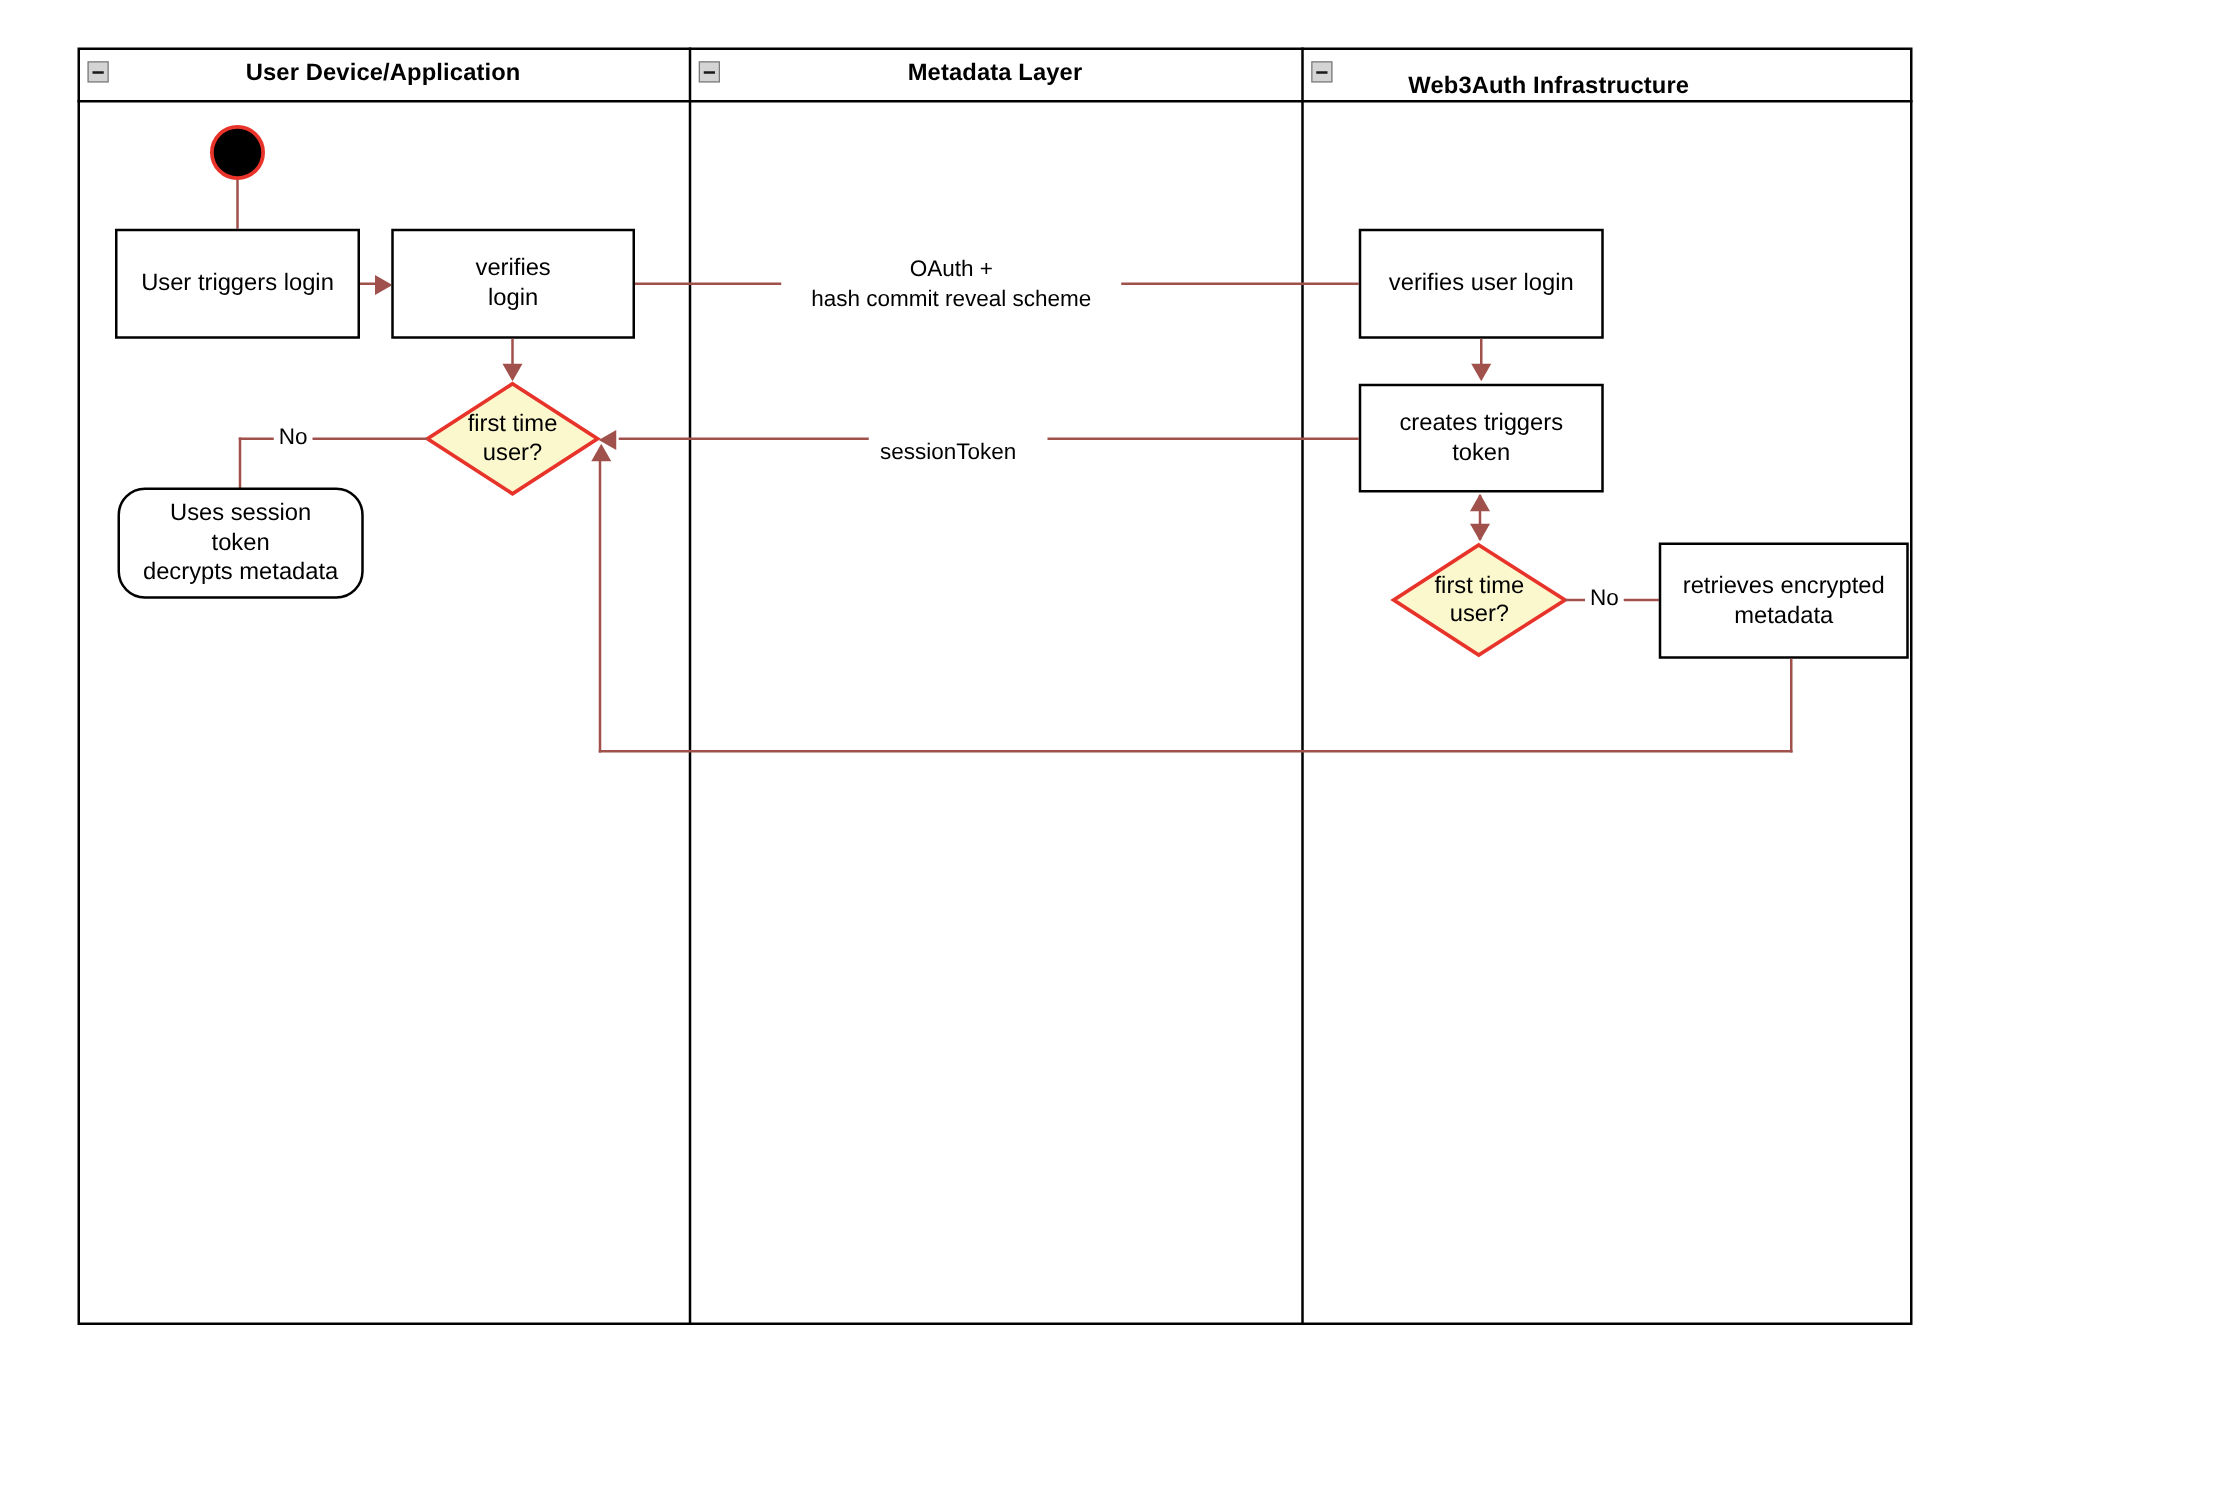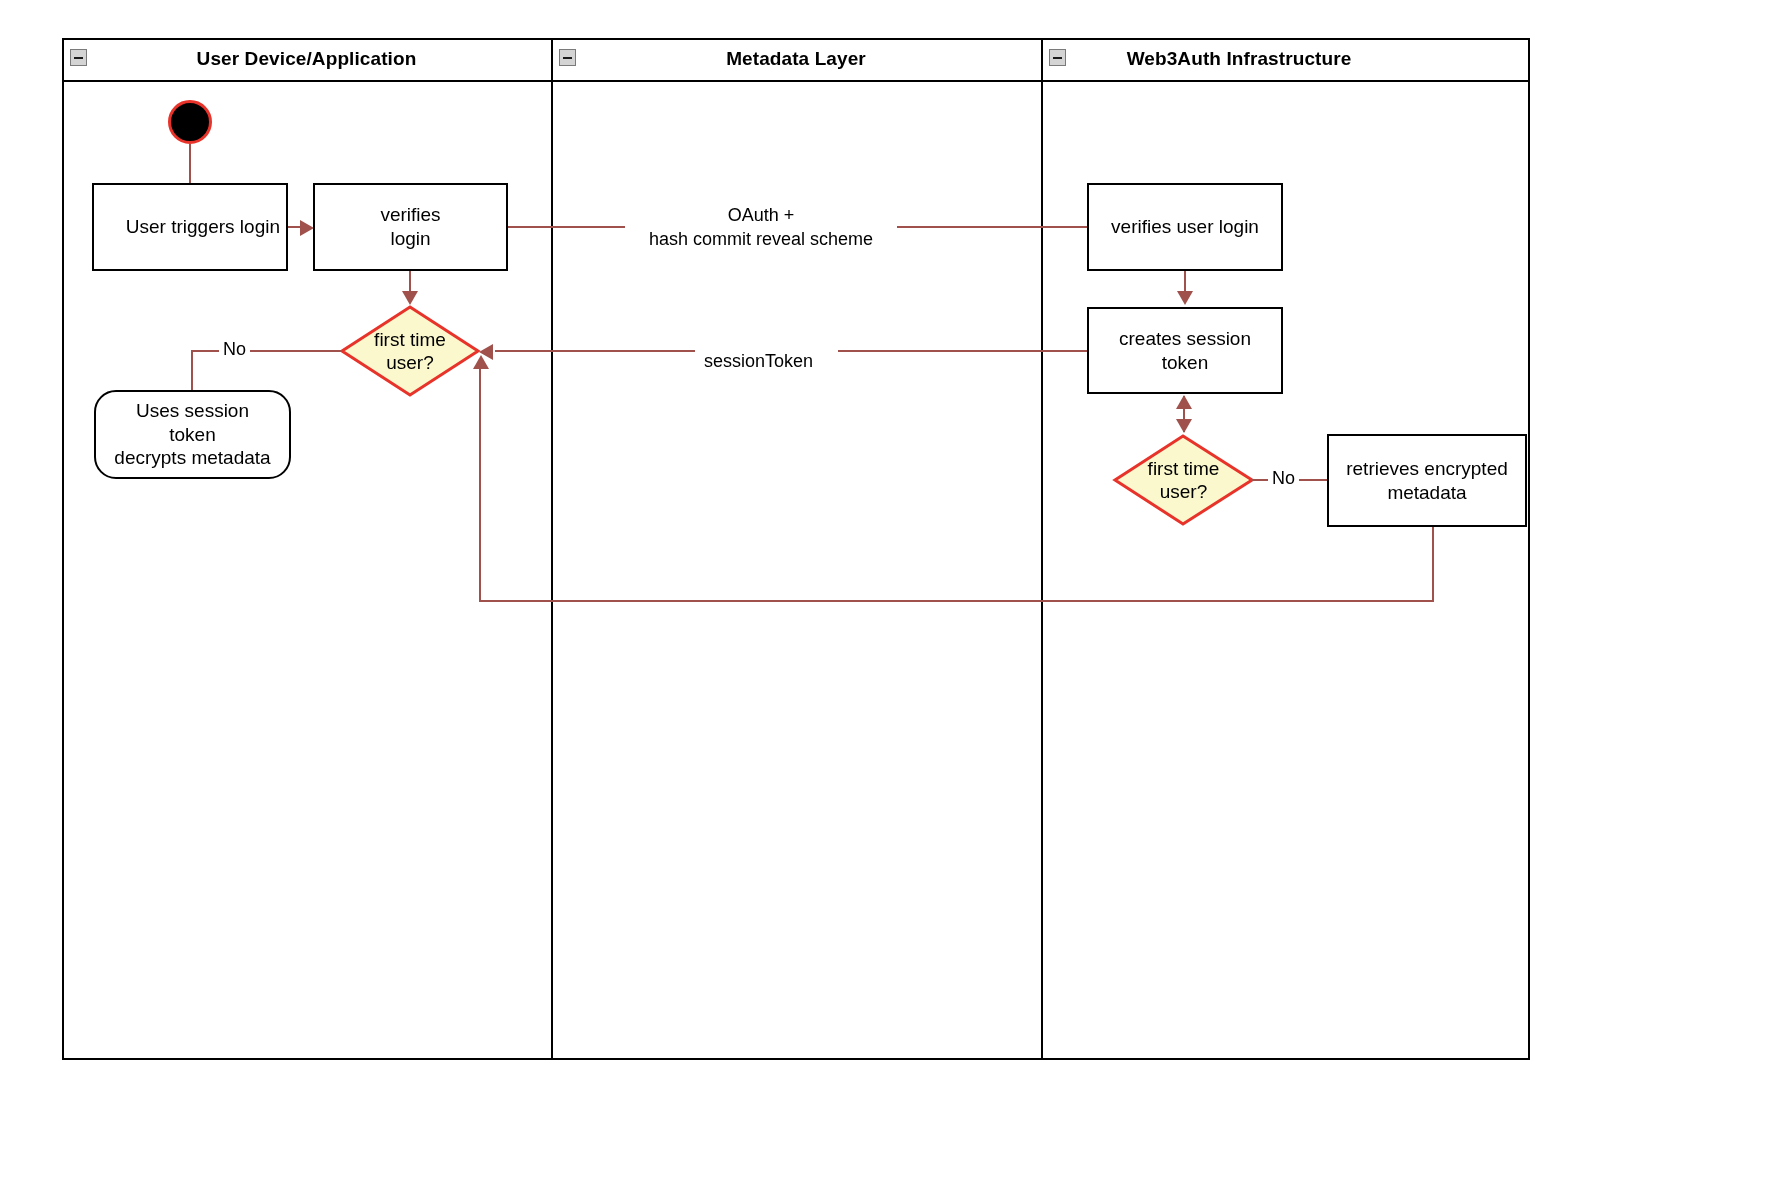--- a/index.html
+++ b/index.html
@@ -71,32 +71,32 @@
         <i></i>
       </div>
     <div class="lane-title">User Device/Application</div>
   </div>
   <div class="lane-head" style="left:551px;width:490px;">
     <div class="collapse-box">
         <i></i>
       </div>
     <div class="lane-title">Metadata Layer</div>
   </div>
-  <div class="lane-head" style="left:1041px;width:396px;">
+  <div class="lane-head" style="left:1041px;width:396px;align-items:flex-end;">
     <div class="collapse-box">
         <i></i>
       </div>
     <div class="lane-title">Web3Auth Infrastructure</div>
   </div>
 
   <div class="start-node" style="left:168px;top:100px;"></div>
 
   <div class="edge v" style="left:189px;top:144px;height:40px;"></div>
 
-  <div class="node" style="left:92px;top:183px;width:196px;height:88px;justify-content:flex-end;">
+  <div class="node" style="left:92px;top:183px;width:196px;height:88px;">
     <span>User triggers login</span>
   </div>
 
   <div class="edge h" style="left:288px;top:226px;width:14px;"></div>
   <div class="arrow right" style="left:300px;top:220px;"></div>
 
   <div class="node" style="left:313px;top:183px;width:195px;height:88px;flex-direction:column;">
     <span>verifies</span>
     <span>login</span>
   </div>
@@ -127,21 +127,21 @@
   </div>
 
   <div class="node" style="left:1087px;top:183px;width:196px;height:88px;">
     <span>verifies user login</span>
   </div>
 
   <div class="edge v" style="left:1184px;top:271px;height:22px;"></div>
   <div class="arrow down" style="left:1177px;top:291px;"></div>
 
   <div class="node" style="left:1087px;top:307px;width:196px;height:87px;flex-direction:column;">
-    <span>creates session</span>
+    <span>creates triggers</span>
     <span>token</span>
   </div>
 
   <div class="edge v" style="left:1183px;top:396px;height:36px;"></div>
   <div class="arrow up" style="left:1176px;top:395px;"></div>
   <div class="arrow down" style="left:1176px;top:419px;"></div>
 
   <div class="diamond" style="left:1113px;top:434px;width:141px;height:92px;">
     <svg width="141" height="92" viewBox="0 0 141 92">
       <polygon points="70,2 139,46 70,90 2,46" fill="#fbf8cd" stroke="#e8332a" stroke-width="3"></polygon>

